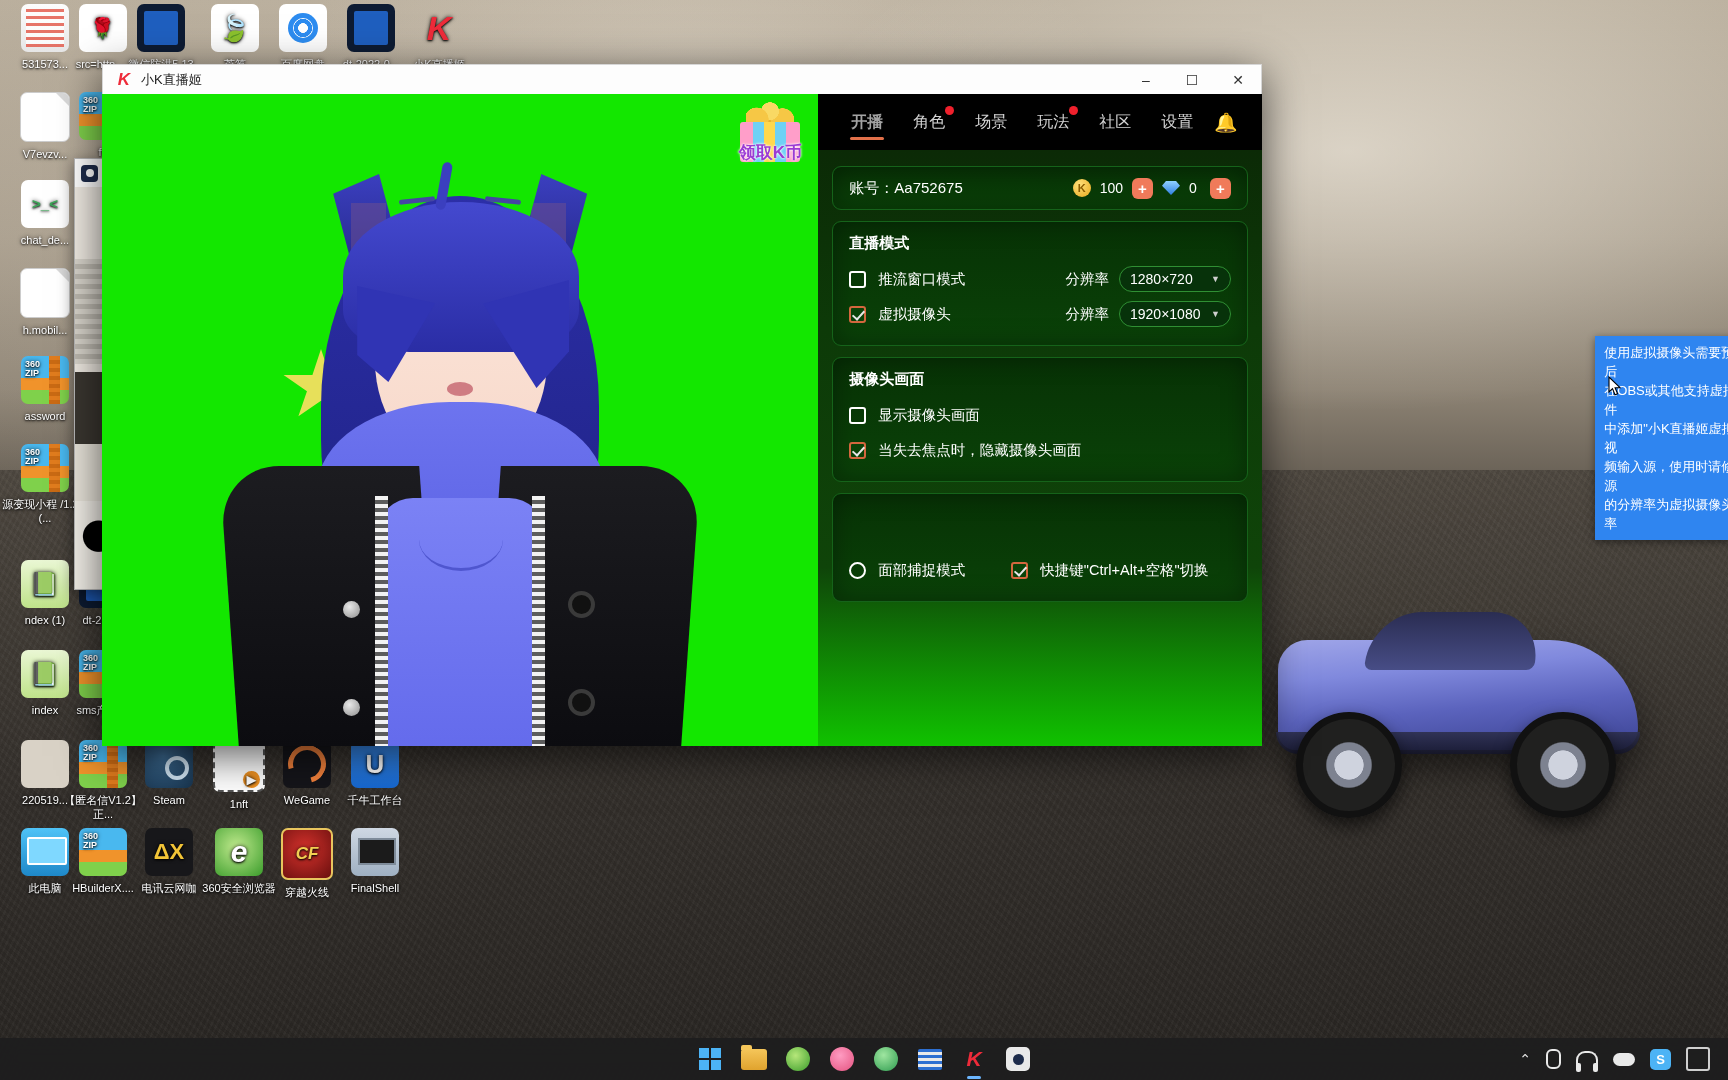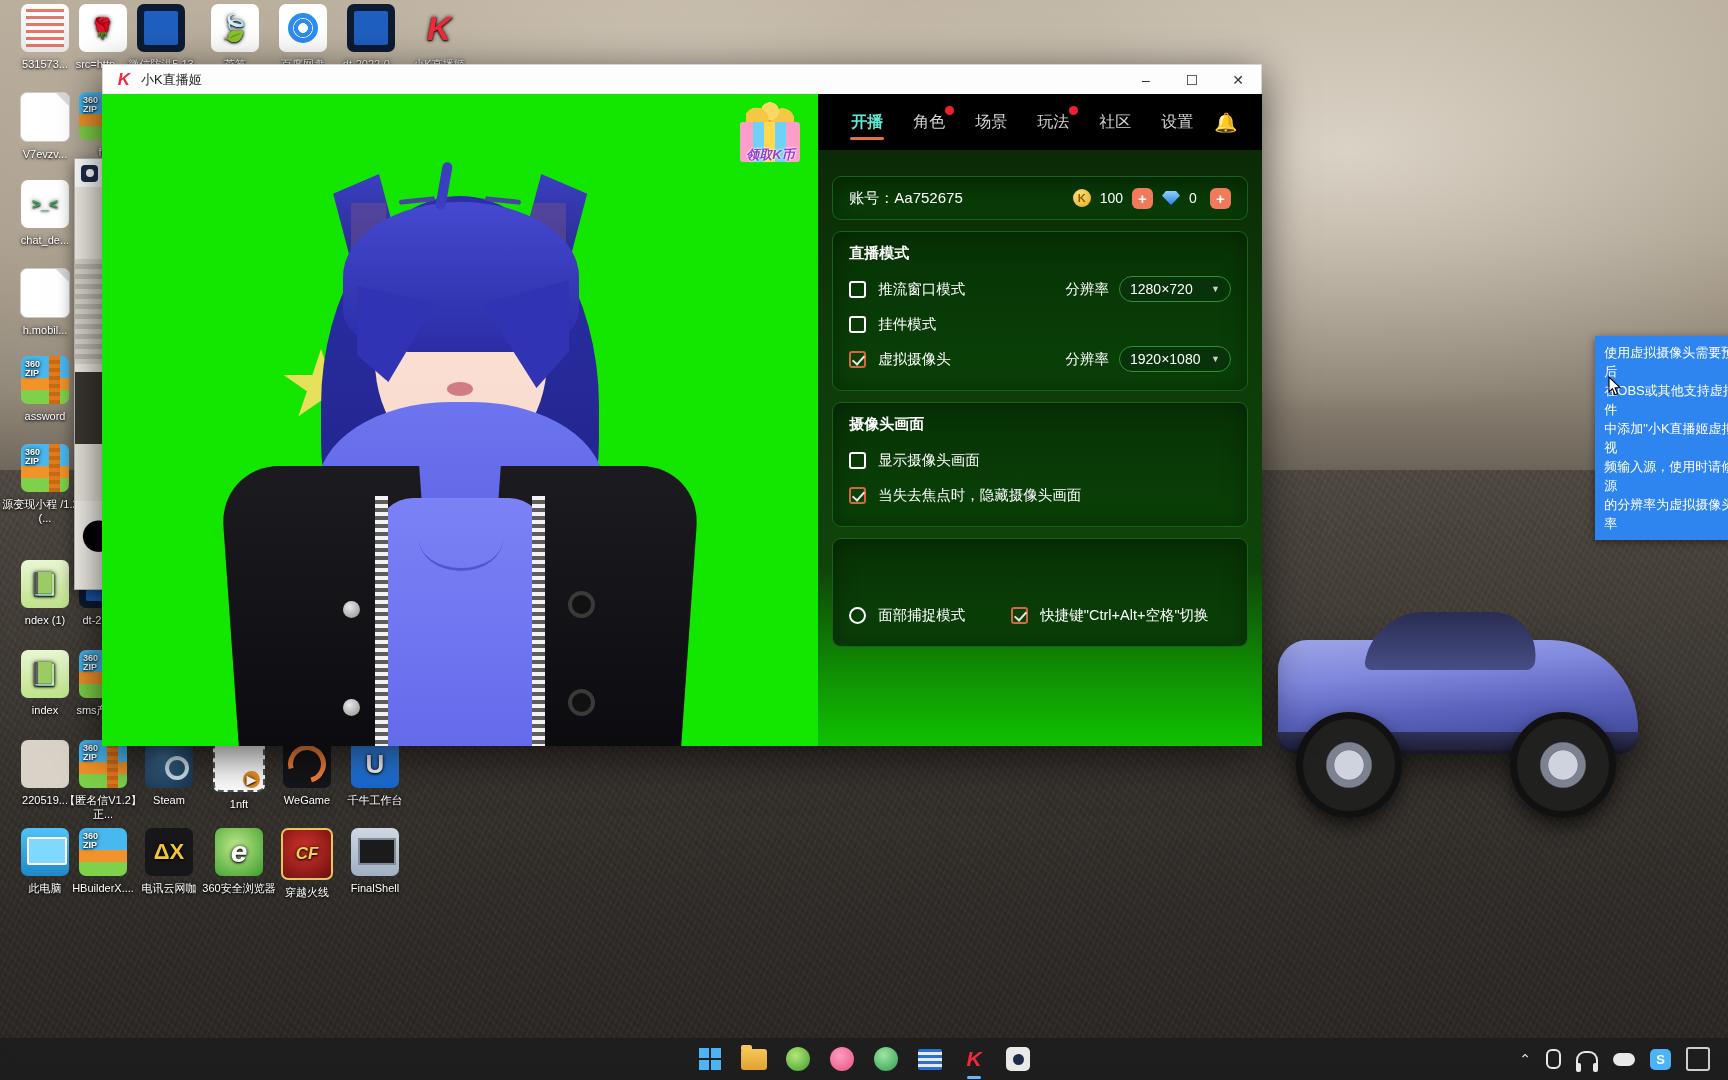--- a/index.html
+++ b/index.html
@@ -153,22 +153,22 @@
   .gb-box{position:absolute;left:2px;top:22px;width:60px;height:40px;
     background:linear-gradient(90deg,#ff9ec9 0 22%,#6fd1f5 22% 40%,#ffd84d 40% 58%,#6fd1f5 58% 76%,#ff9ec9 76% 100%);
     border-radius:3px;}
   .gb-coins{position:absolute;left:8px;top:0;width:48px;height:28px;
     background:
       radial-gradient(circle at 22% 70%,#f6c745 0 28%,transparent 29%),
       radial-gradient(circle at 50% 40%,#f9d964 0 30%,transparent 31%),
       radial-gradient(circle at 76% 72%,#f6c745 0 28%,transparent 29%),
       radial-gradient(circle at 38% 90%,#e8b22c 0 24%,transparent 25%),
       radial-gradient(circle at 64% 90%,#e8b22c 0 24%,transparent 25%);}
-  .gb-label{position:absolute;left:0;right:0;bottom:0;text-align:center;font-size:13px;
-    font-weight:bold;color:#9b3bd4;text-shadow:0 0 2px #fff,0 0 3px #fff;font-style:italic;}
+  .gb-label{position:absolute;left:0;right:0;bottom:0;text-align:center;font-size:17px;
+    font-weight:bold;color:#9b3bd4;text-shadow:0 0 2px #fff,0 0 3px #fff;}
   
   #star{position:absolute;left:180px;top:255px;width:78px;height:74px;
     background:#e7e05a;clip-path:polygon(50% 0%,61% 35%,98% 35%,68% 57%,79% 91%,50% 70%,21% 91%,32% 57%,2% 35%,39% 35%);
     filter:drop-shadow(0 0 3px rgba(120,120,0,.4));}
   
   #bubble{position:absolute;left:240px;top:390px;width:86px;height:90px;border-radius:50%;
     background:radial-gradient(circle at 34% 28%,rgba(255,255,255,.95) 0 9%,rgba(170,255,150,.45) 22%,rgba(40,200,30,.28) 60%,rgba(10,160,10,.2) 100%);
     box-shadow:inset 0 -10px 18px rgba(0,120,0,.25);}
 
   
@@ -228,31 +228,31 @@
     background:#111;}
   .av-ring.r1{right:100px;bottom:128px;}
   .av-ring.r2{right:100px;bottom:30px;}
 
   
   #panel{flex:1;background:#0a0a0a;position:relative;}
   #tabs{height:56px;background:#000;display:flex;align-items:center;padding:0 18px;gap:0;}
   .tab{position:relative;padding:0 15px;height:56px;display:flex;flex-direction:column;
     align-items:center;justify-content:center;cursor:pointer;}
   .tab .tlabel{font-size:16px;color:#d4d4d4;white-space:nowrap;}
-  .tab.active .tlabel{color:#5eead4;font-weight:bold;}
+  .tab.active .tlabel{color:#a3a3a3;font-weight:bold;}
   .tab .underline{position:absolute;bottom:10px;left:50%;transform:translateX(-50%);
     width:34px;height:3px;background:#e3714a;border-radius:2px;display:none;}
   .tab.active .underline{display:block;}
   .dot{position:absolute;top:12px;right:6px;width:9px;height:9px;border-radius:50%;
     background:#f0202c;box-shadow:0 0 0 1px rgba(0,0,0,.4);}
   .bell{margin-left:auto;font-size:19px;color:#e8e8e8;padding:0 6px;cursor:pointer;}
 
   #panelbody{position:absolute;left:0;right:0;top:56px;bottom:0;
     background:linear-gradient(180deg,#0b2a06,#0d3a08 30%,#0f4409 70%,#10c200 100%);
-    padding:26px 14px;box-sizing:border-box;overflow:hidden;}
+    padding:16px 14px;box-sizing:border-box;overflow:hidden;}
   .card{background:linear-gradient(180deg,#073205,#0a4208);border:1px solid #15631a;
     border-radius:9px;margin-bottom:11px;padding:11px 16px;box-sizing:border-box;
     box-shadow:inset 0 0 24px rgba(0,0,0,.35);}
   .card.acct{display:flex;align-items:center;height:44px;padding:0 16px;}
   .acct-text{font-size:15px;color:#ffffff;}
   .acct-right{margin-left:auto;display:flex;align-items:center;gap:9px;}
   .coin{width:18px;height:18px;border-radius:50%;
     background:radial-gradient(circle at 36% 32%,#ffe07a,#e8a81c);
     display:flex;align-items:center;justify-content:center;font-size:11px;color:#8a5b00;
     font-weight:bold;}
@@ -609,24 +609,20 @@
             <span class="rlabel">推流窗口模式</span>
             <span class="res-wrap">
               <span class="reslabel">分辨率</span>
               <span class="select">
                 <span class="sv">1280×720</span>
                 <span class="caret">▼</span>
               </span>
             </span>
           </div>
 
-          <div class="row">
-            <span class="chk"></span>
-            <span class="rlabel">挂件模式</span>
-          </div>
 
           <div class="row">
             <span class="chk on cursorfocus"></span>
             <span class="rlabel">虚拟摄像头</span>
             <span class="res-wrap">
               <span class="reslabel">分辨率</span>
               <span class="select">
                 <span class="sv">1920×1080</span>
                 <span class="caret">▼</span>
               </span>

